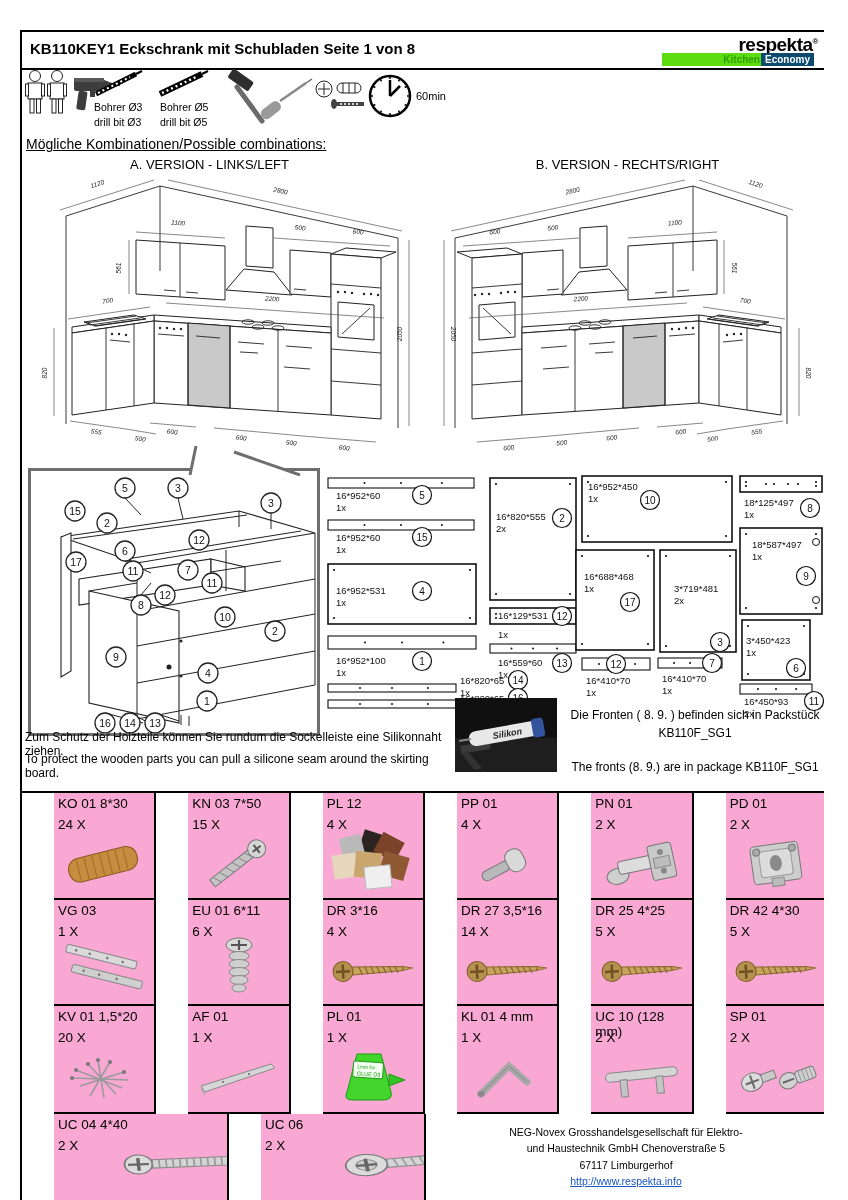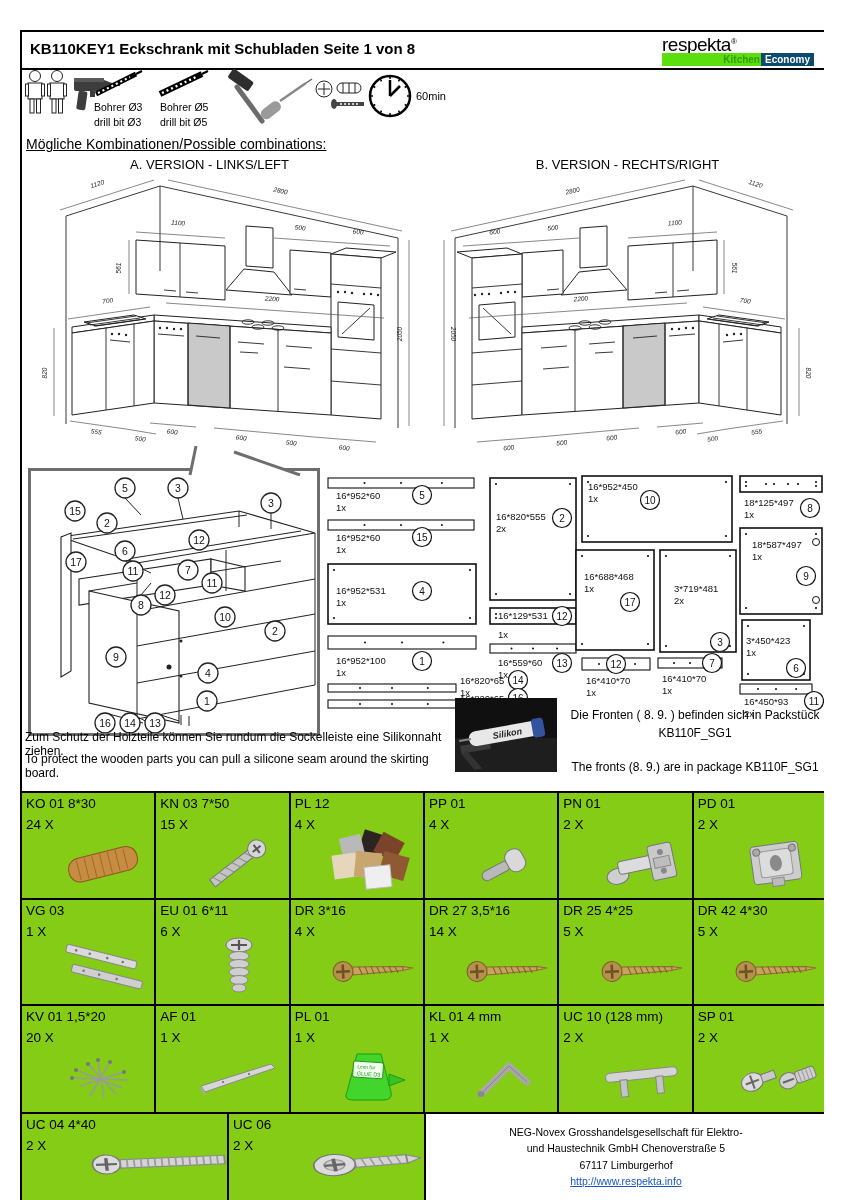--- a/index.html
+++ b/index.html
@@ -4,35 +4,35 @@
 <style>
   html,body{margin:0;padding:0;background:#fff;}
   .page{position:relative;width:824px;height:1200px;background:#fff;overflow:hidden;
         font-family:"Liberation Sans",sans-serif;color:#000;}
   .abs{position:absolute;}
   
   .frame{position:absolute;left:20px;top:30px;width:806px;height:761px;border:2px solid #000;border-bottom:none;box-sizing:border-box;}
   .hdr{position:relative;height:36px;border-bottom:2px solid #000;}
   .hdr-title{position:absolute;left:8px;top:8px;font-size:15px;font-weight:bold;}
   .brandbox{position:absolute;right:6px;top:1px;width:156px;text-align:left;}
-  .brand{font-size:19px;font-weight:normal;letter-spacing:-0.5px;line-height:17px;}
+  .brand{font-size:19px;font-weight:bold;letter-spacing:-0.5px;line-height:17px;text-align:right;}
   .brand sup{font-size:8px;}
   .brandbar{display:flex;height:13px;width:152px;margin-top:0;}
   .bar-green{flex:1;background:#5cdd0f;color:#2f9e00;font-size:10px;font-weight:bold;text-align:right;padding-right:1px;line-height:13px;}
   .bar-black{background:#0c4a6e;color:#fff;font-size:10px;font-weight:bold;padding:0 4px;line-height:13px;}
   .heading{position:absolute;left:26px;top:136px;font-size:14px;text-decoration:underline;}
   .vtitle{position:absolute;top:157px;width:395px;text-align:center;font-size:13px;}
   .note{position:absolute;font-size:12px;}
   .fronts{position:absolute;width:270px;text-align:center;font-size:12px;}
   
   .htable{position:absolute;left:20px;top:791px;width:808px;border-left:2px solid #000;border-top:2px solid #000;box-sizing:border-box;}
   .trow{display:grid;}
   .r6{grid-template-columns:repeat(6,1fr);}
   .r4{grid-template-columns:207px 197px 1fr;}
-  .hcell{position:relative;border-right:2px solid #000;border-bottom:2px solid #000;overflow:hidden;background:#84cc16;}
+  .hcell{position:relative;border-right:2px solid #000;border-bottom:2px solid #000;overflow:hidden;background:#f9a8d4;margin-left:32px;}
   .hcode{position:absolute;left:4px;top:3px;font-size:13.5px;}
   .hqty{position:absolute;left:4px;top:24px;font-size:13.5px;}
   .hicon{position:absolute;right:0;bottom:0;}
   .fcell{position:relative;border-right:2px solid #000;border-bottom:2px solid #000;font-size:10.5px;text-align:center;padding-top:10px;line-height:1.55;box-sizing:border-box;}
   .fcell a{color:#1a56c4;text-decoration:underline;}
   svg text{font-family:"Liberation Sans",sans-serif;}
   .toollbl{font-size:10.5px;fill:#000;}
 </style>
 </head>
 <body>

